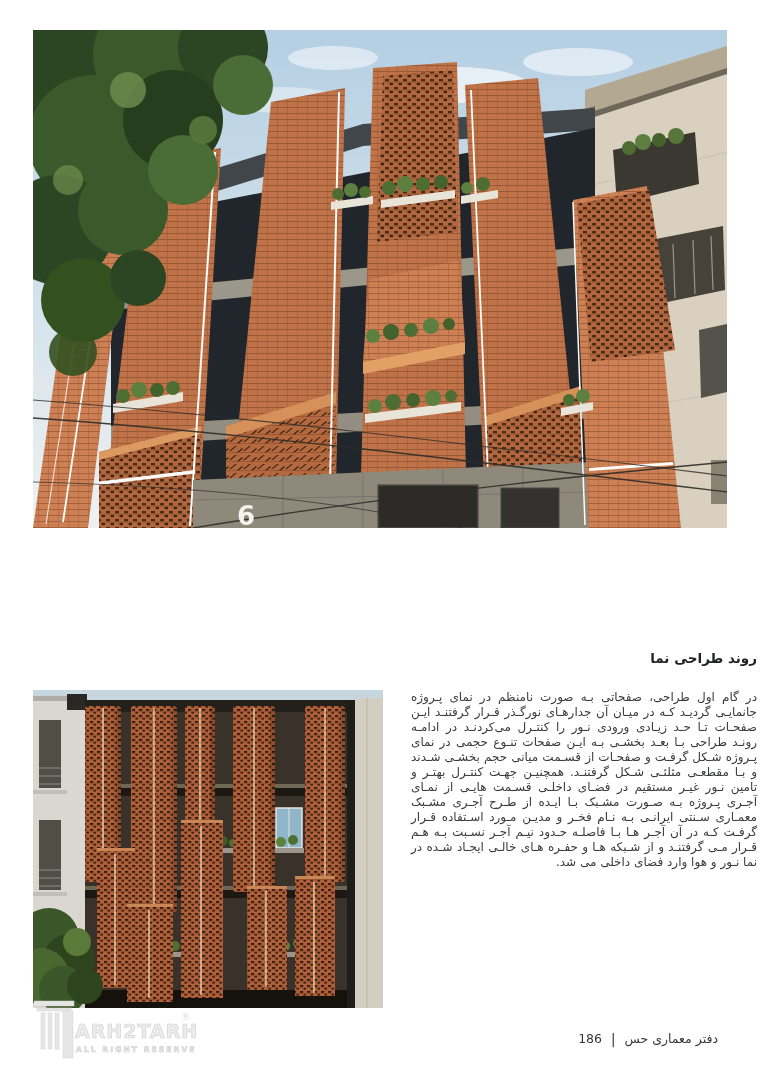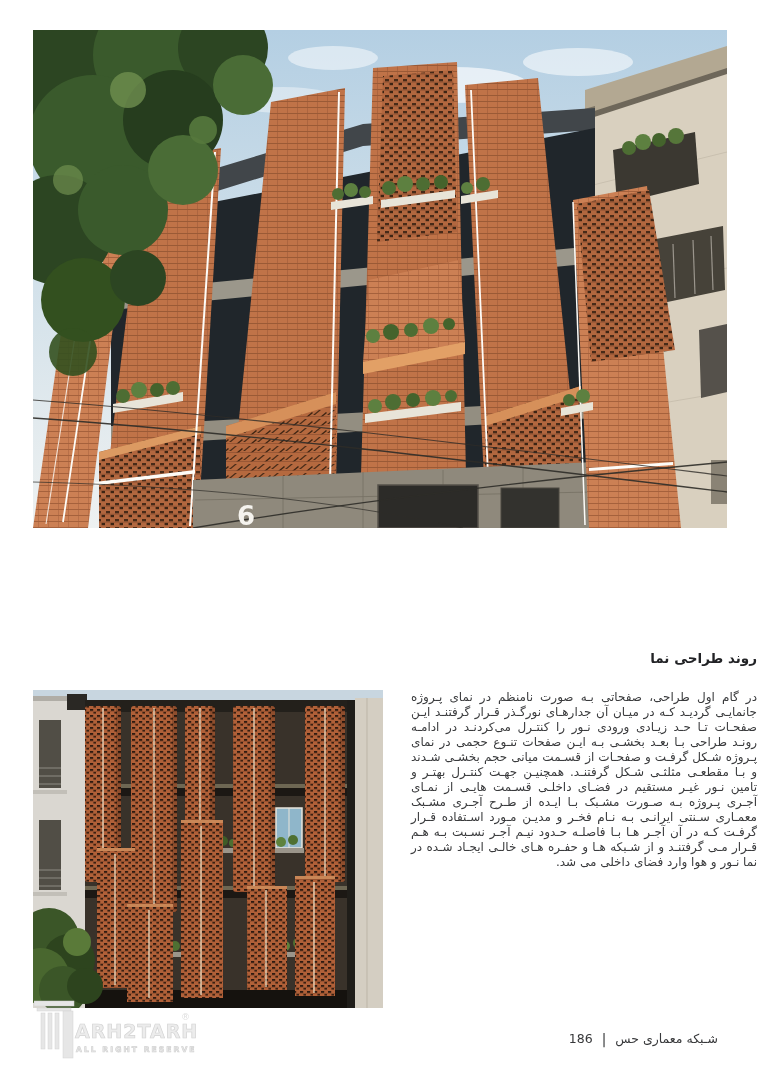--- a/index.html
+++ b/index.html
@@ -372,18 +372,18 @@
         <rect x="21" y="14" width="4" height="36"></rect>
         <rect x="29" y="12" width="10" height="47"></rect>
       </g>
       <text class="wm-text" x="41" y="39" font-size="19" letter-spacing="1">ARH2TARH</text>
       <text x="147" y="21" font-size="9" fill="#dedede">®</text>
       <text class="wm-text" x="42" y="53" font-size="7.5" letter-spacing="2.1" stroke-width=".4">ALL RIGHT RESERVED</text>
     </svg>
   </div>
 
   <div class="footer">
-    <span>شـبکه معماری حس</span>
+    <span>دفتر معماری حس</span>
     <span class="sep">|</span>
     <span>186</span>
   </div>
 
 </div>
 
 </body></html>

